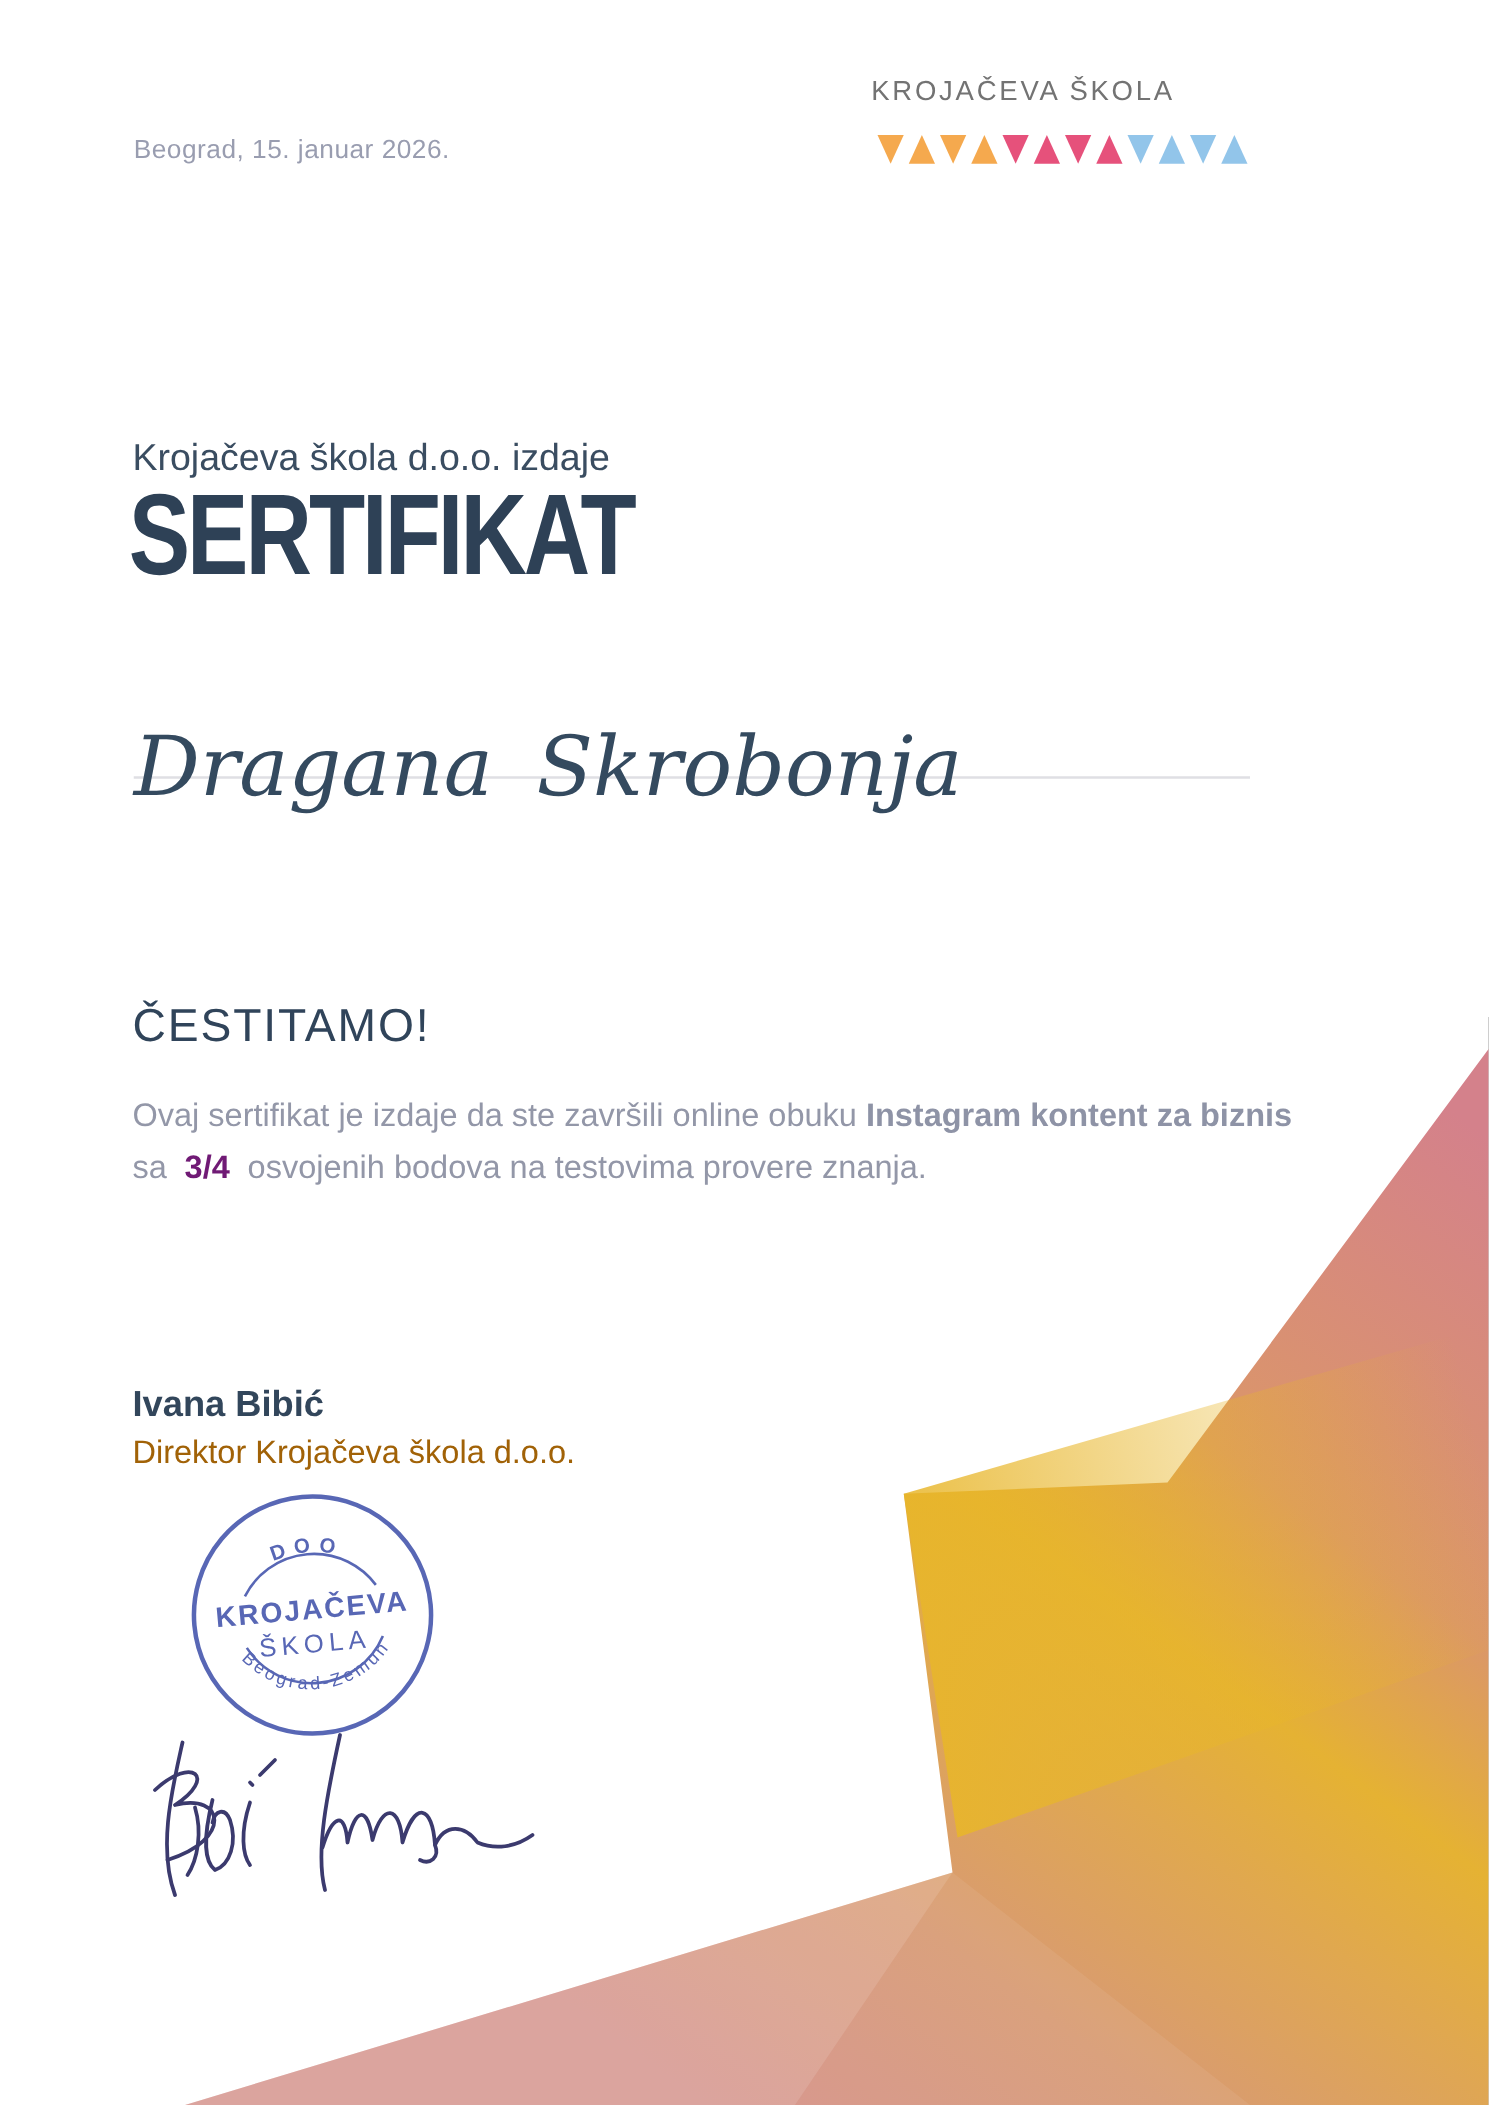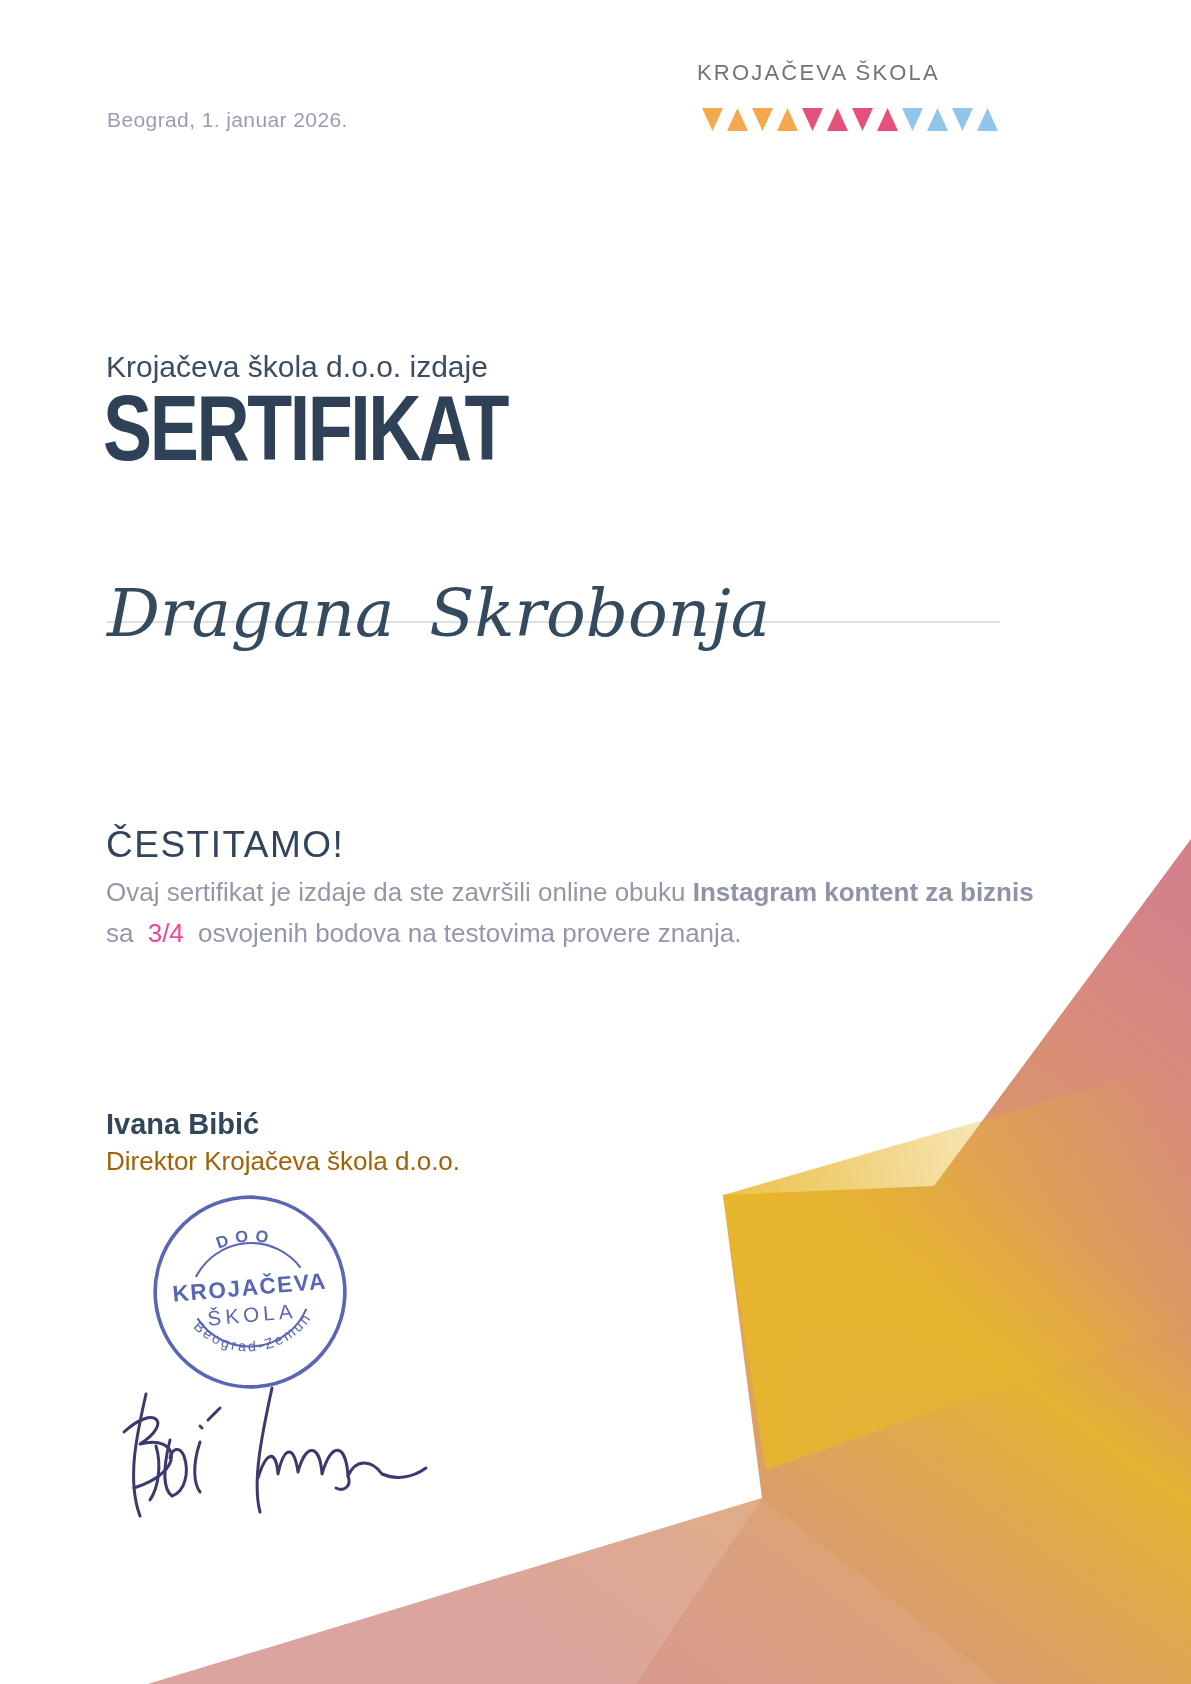--- a/index.html
+++ b/index.html
@@ -24,24 +24,24 @@
   }
   
   .recipient-name{
     left:107px;top:560px;font-size:66px;color:#344a5f;
     font-family:"DejaVu Serif", serif;font-style:italic;white-space:nowrap;
     word-spacing:14px;
     margin-top:15px;
   }
   .name-line{left:107px;top:621px;width:893px;height:0;border-bottom:2px solid #dfdfe4;}
   
-  .congrats-heading{left:106px;top:800px;font-size:37px;color:#30445a;letter-spacing:1.5px;margin-top:24px;}
+  .congrats-heading{left:106px;top:800px;font-size:37px;color:#30445a;letter-spacing:1.5px;}
   .body-par{left:106px;top:872px;width:940px;font-size:26px;line-height:41px;color:#9397a8;}
   .body-par .b{font-weight:700;color:#8e93a6;}
-  .body-par .score{font-weight:400;color:#ec4899;padding:0 7px;}
+  .body-par .score{font-weight:700;color:#701a75;padding:0 7px;}
   
   .sig-name{left:106px;top:1108px;font-size:29px;color:#32465b;font-weight:600;}
   .sig-title{left:106px;top:1146px;font-size:26px;color:#a16207;}
   .stamp{left:150px;top:1192px;}
   .signature{left:100px;top:1382px;}
   .bg-art{left:0;top:0;}
 </style>
 </head>
 <body>
 
@@ -61,21 +61,21 @@
         <stop offset="0" stop-opacity="0.9" stop-color="#e8b62a"></stop>
         <stop offset="1" stop-opacity="0" stop-color="#e8b62a"></stop>
       </linearGradient>
     </defs>
     <polygon points="1191,839 934,1186 723,1195 762,1498 148,1684 1191,1684" fill="url(#gradMain)"></polygon>
     <polygon points="723,1195 1191,1060 1191,1320 766,1470" fill="url(#gradYellow)"></polygon>
     <polygon points="762,1498 148,1684 636,1684" fill="#ffffff" opacity="0.18"></polygon>
     <polygon points="762,1498 636,1684 1000,1684" fill="#ffffff" opacity="0.07"></polygon>
   </svg>
 
-  <div class="abs date">Beograd, 1. januar 2026.</div>
+  <div class="abs date">Beograd, 15. januar 2026.</div>
 
   <div class="abs logo-name">KROJAČEVA ŠKOLA</div>
 
   <svg class="abs logo-band" width="300" height="27" viewBox="0 0 300 27">
     <polygon points="2,2 23,2 12.5,25" fill="#f5a94e"></polygon>
     <polygon points="27,25 48,25 37.5,2" fill="#f5a94e"></polygon>
     <polygon points="52,2 73,2 62.5,25" fill="#f5a94e"></polygon>
     <polygon points="77,25 98,25 87.5,2" fill="#f5a94e"></polygon>
     <polygon points="102,2 123,2 112.5,25" fill="#e6517b"></polygon>
     <polygon points="127,25 148,25 137.5,2" fill="#e6517b"></polygon>

